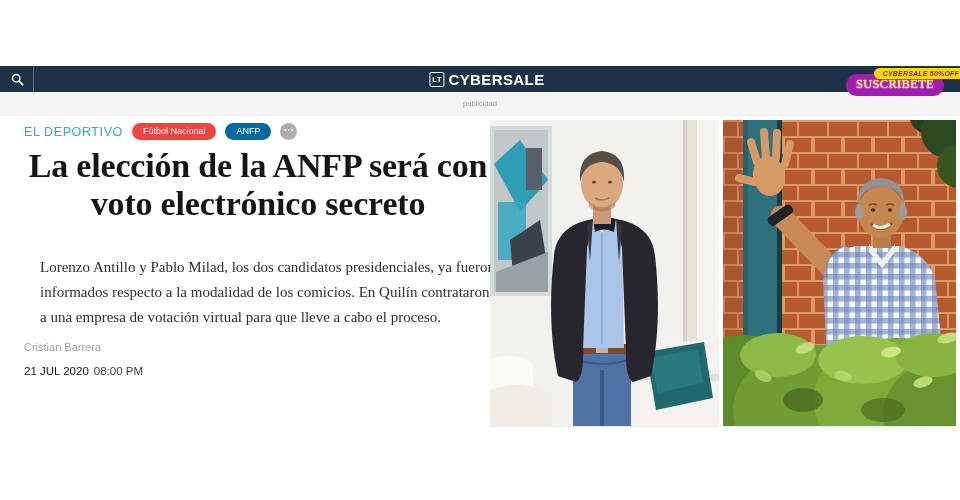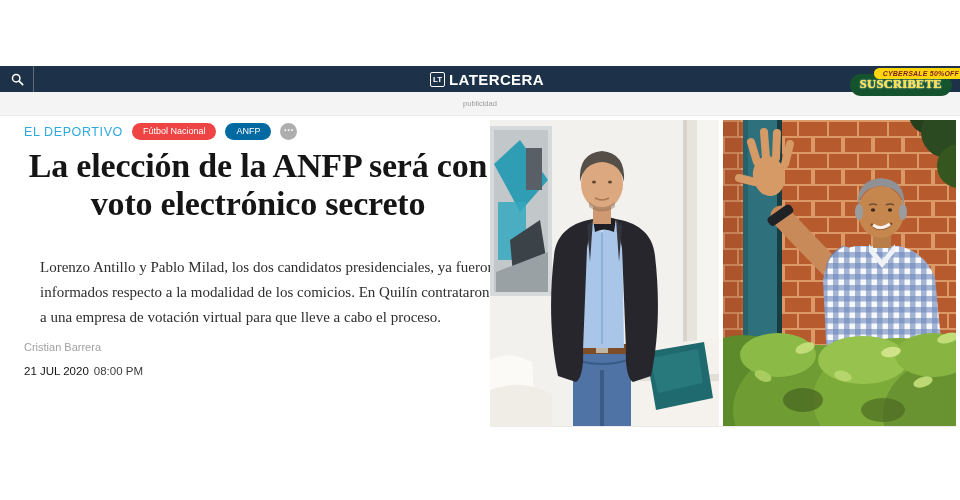--- a/index.html
+++ b/index.html
@@ -29,24 +29,24 @@
   }
   .brand-name { color: #fff; font-size: 15px; font-weight: bold; letter-spacing: .4px; }
 
   .promo-pill {
     position: absolute; top: 2px; right: -8px; z-index: 3;
     background: #ffd60a; color: #7d1b2a;
     font-size: 7px; font-weight: bold; font-style: italic; letter-spacing: .2px;
     padding: 2px 9px; border-radius: 7px; white-space: nowrap; cursor: pointer;
   }
   .subscribe-pill {
-    position: absolute; top: 8px; right: 8px; z-index: 2;
-    background: #14532d; border: none; border-radius: 11px;
+    position: absolute; top: 8px; right: 16px; z-index: 2;
+    background: #a21caf; border: none; border-radius: 11px;
     padding: 3px 10px 4px; cursor: pointer;
-    font-family: "Liberation Serif", serif; font-weight: bold; font-size: 12.5px;
+    font-family: "Liberation Serif", serif; font-weight: normal; font-size: 12.5px;
     color: #ffe23d; letter-spacing: .3px;
     text-shadow: 0 0 1px #fff, 0 0 2px rgba(255,255,255,.8);
   }
 
   
   .ad-strip {
     position: absolute; top: 92px; left: 0; width: 960px; height: 24px;
     background: #f4f4f4; border-bottom: 1px solid #ececec;
     display: flex; align-items: center; justify-content: center;
   }
@@ -97,21 +97,21 @@
     <button class="search-btn">
       <svg width="13" height="13" viewBox="0 0 14 14">
         <circle cx="5.6" cy="5.6" r="4" fill="none" stroke="#fff" stroke-width="1.6"></circle>
         <line x1="8.8" y1="8.8" x2="12.6" y2="12.6" stroke="#fff" stroke-width="1.8" stroke-linecap="round"></line>
       </svg>
     </button>
     <div class="nav-divider"></div>
 
     <a class="brand" href="#">
       <span class="lt-box">LT</span>
-      <span class="brand-name">LATERCERA</span>
+      <span class="brand-name">CYBERSALE</span>
     </a>
 
     <span class="promo-pill">CYBERSALE 50%OFF</span>
     <button class="subscribe-pill">SUSCRIBETE</button>
   </div>
 
   <div class="ad-strip">
     <span>publicidad</span>
   </div>
 

